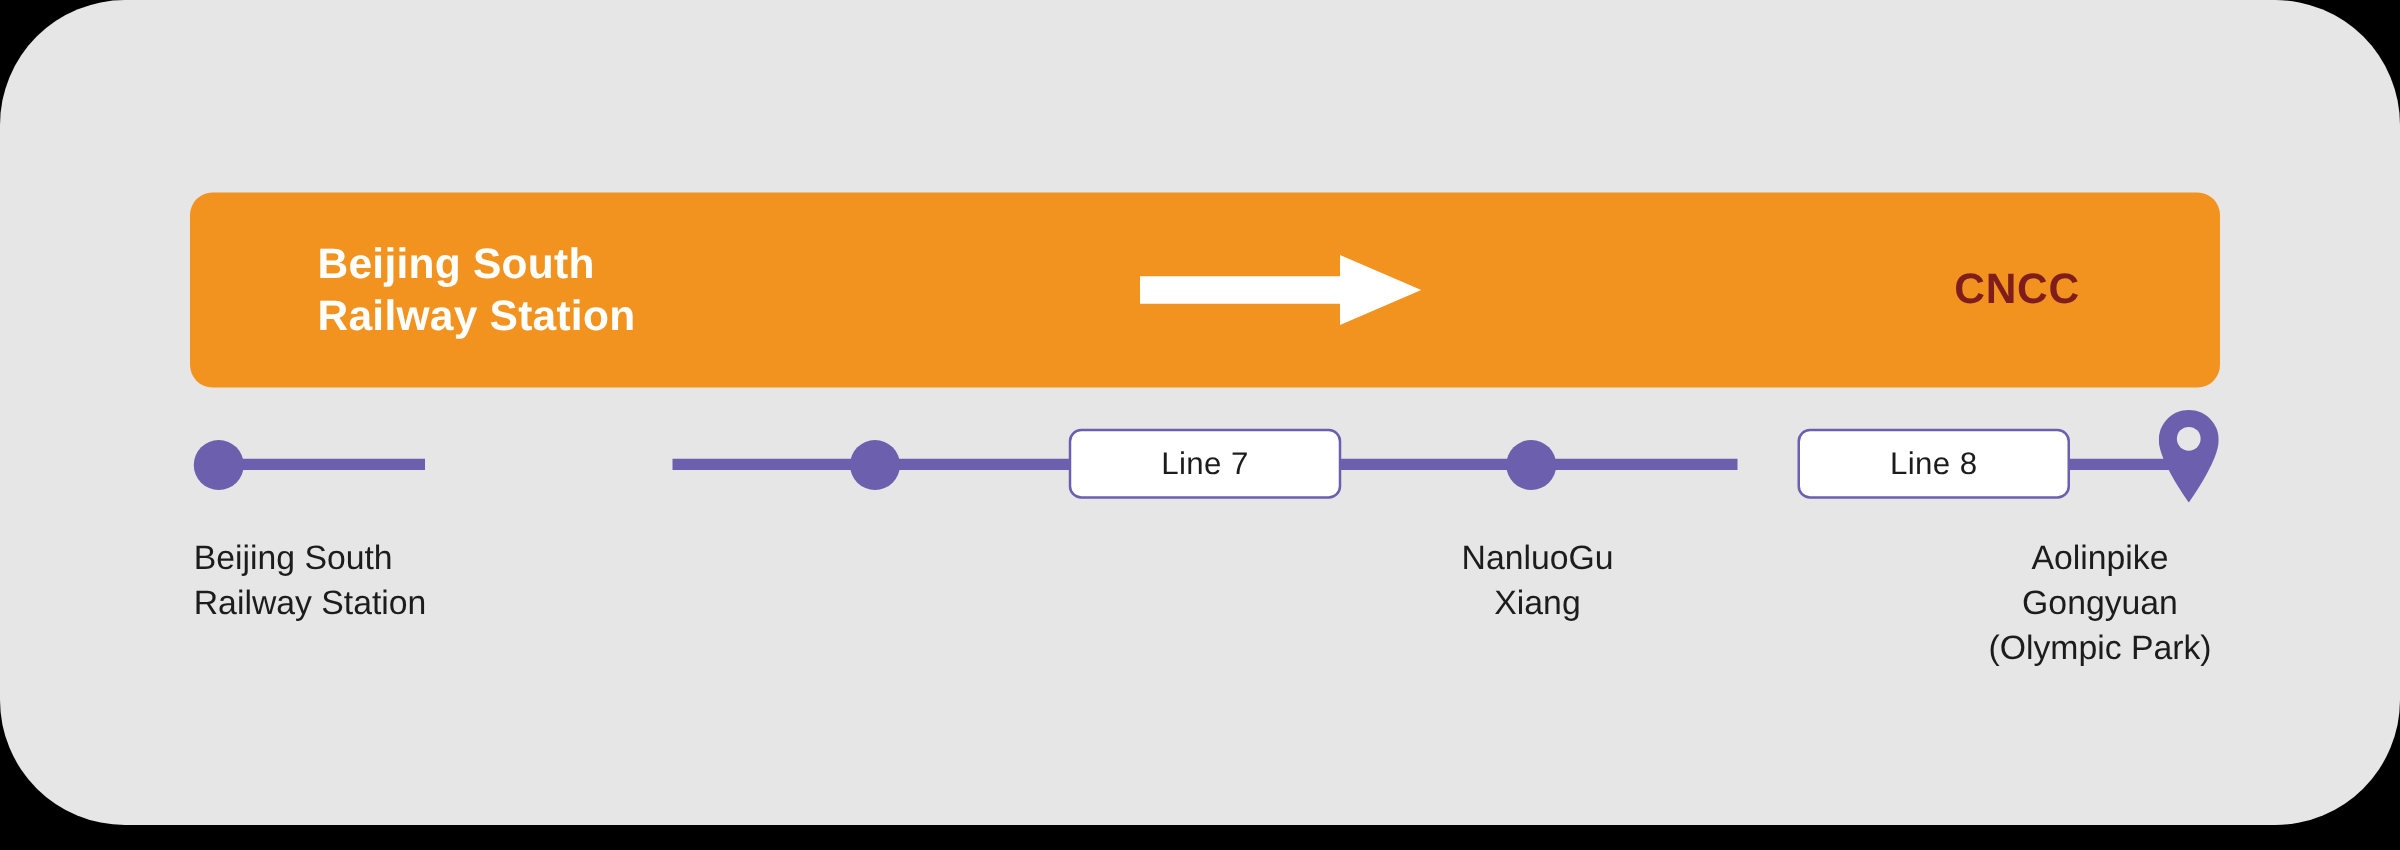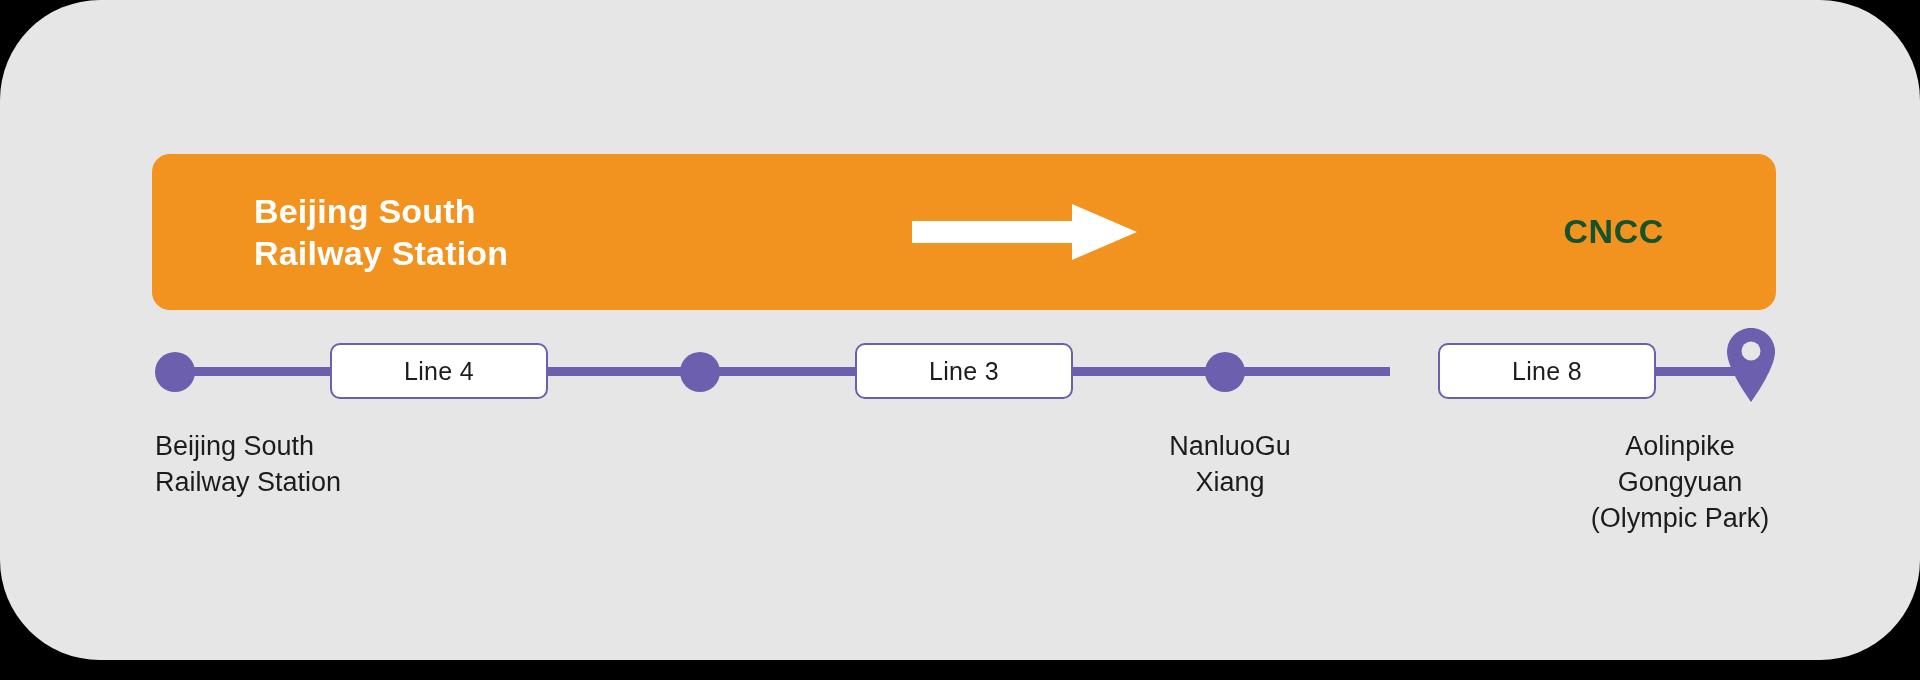--- a/index.html
+++ b/index.html
@@ -45,21 +45,21 @@
     font-size: 34px;
     font-weight: bold;
     line-height: 42px;
     letter-spacing: 0.2px;
     white-space: pre-line;
   }
   #banner-dest {
     position: absolute;
     right: 112px;
     top: 58px;
-    color: #14532d;
+    color: #7f1d1d;
     font-size: 34px;
     font-weight: bold;
     letter-spacing: 0.6px;
     text-align: right;
   }
   #banner-arrow {
     position: absolute;
     left: 760px;
     top: 50px;
     width: 225px;
@@ -172,22 +172,21 @@
     <div class="stop-dot" id="stop-dot-2"></div>
     <div class="stop-dot" id="stop-dot-3"></div>
 
     <div id="map-pin">
       <svg viewBox="0 0 48 74" width="48" height="74" aria-hidden="true">
         <path d="M24 0 C10.7 0 0 10.7 0 24 C0 41 24 74 24 74 C24 74 48 41 48 24 C48 10.7 37.3 0 24 0 Z" fill="#6B5FAE"></path>
         <circle cx="24" cy="23" r="9.5" fill="#E6E6E6"></circle>
       </svg>
     </div>
 
-    <div class="line-chip" id="line-chip-0">Line 4</div>
-    <div class="line-chip" id="line-chip-1">Line 3</div>
+    <div class="line-chip" id="line-chip-1">Line 7</div>
     <div class="line-chip" id="line-chip-2">Line 8</div>
 
     <div class="stop-label" id="stop-label-0">Beijing South
 Railway Station</div>
     <div class="stop-label" id="stop-label-2">NanluoGu
 Xiang</div>
     <div class="stop-label" id="stop-label-3">Aolinpike
 Gongyuan
 (Olympic Park)</div>
 

